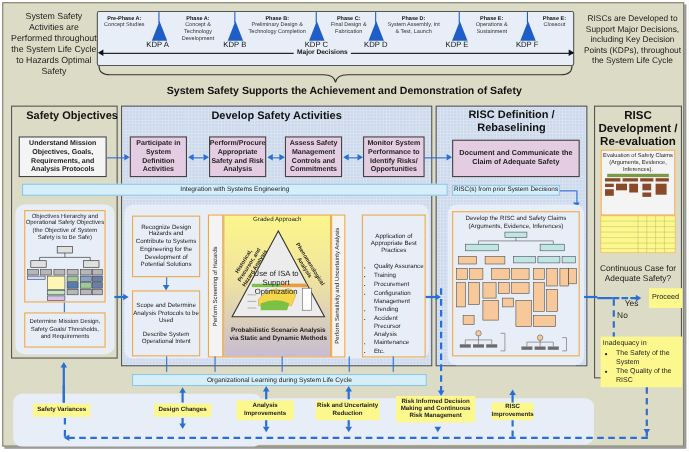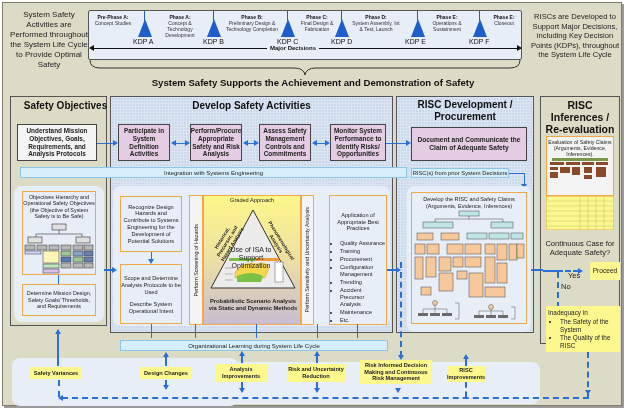--- a/index.html
+++ b/index.html
@@ -41,21 +41,21 @@
   .ah-up { position: absolute; width: 0; height: 0; border-left: 3px solid transparent; border-right: 3px solid transparent; border-bottom: 5px solid #2a6fd6; }
   .vert-text { writing-mode: vertical-rl; transform: rotate(180deg); font-size: 5.4px; color: #222; text-align: center; }
   .bullets { font-size: 5.6px; line-height: 7px; color: #222; text-align: left; padding-left: 10px; }
   .bullets li { margin-bottom: 1px; }
 </style>
 </head>
 <body>
 
 <div class="abs frame"></div>
 
-<div class="abs note-left">System Safety Activities are Performed throughout the System Life Cycle to Provide Optimal Safety</div>
+<div class="abs note-left">System Safety Activities are Performed throughout the System Life Cycle to Hazards Optimal Safety</div>
 <div class="abs note-right">RISCs are Developed to Support Major Decisions, including Key Decision Points (KDPs), throughout the System Life Cycle</div>
 
 <div class="abs phase-box">
   <div class="phase" style="left:4px;top:3px;width:40px;"><b>Pre-Phase A:</b><span>Concept Studies</span></div>
   <div class="tri-stem" style="left:55px;top:0;"></div>
   <div class="tri" style="left:49px;top:8px;"></div>
   <div class="kdp" style="left:44px;top:27px;">KDP A</div>
 
   <div class="phase" style="left:70px;top:3px;width:42px;"><b>Phase A:</b><span>Concept &amp; Technology Development</span></div>
   <div class="tri-stem" style="left:124px;top:0;"></div>
@@ -96,22 +96,22 @@
 
 <div class="abs main-title">System Safety Supports the Achievement and Demonstration of Safety</div>
 
 <div class="abs sec-act-wide"></div>
 <div class="abs sec-risc"></div>
 <div class="abs section sec-obj"></div>
 <div class="abs sec-eval"></div>
 
 <div class="abs sec-head" style="left:10px;top:100px;width:111px;">Safety Objectives</div>
 <div class="abs sec-head" style="left:110px;top:100px;width:283px;">Develop Safety Activities</div>
-<div class="abs sec-head" style="left:400px;top:99px;width:130px;">RISC Development / Procurement</div>
-<div class="abs sec-head" style="left:544px;top:99px;width:72px;font-size:10.5px;">RISC Inferences / Re-evaluation</div>
+<div class="abs sec-head" style="left:400px;top:99px;width:130px;">RISC Definition / Rebaselining</div>
+<div class="abs sec-head" style="left:544px;top:99px;width:72px;font-size:10.5px;">RISC Development / Re-evaluation</div>
 
 <div class="abs white-box" style="left:17px;top:124px;width:80px;height:37px;">Understand Mission Objectives, Goals, Requirements, and Analysis Protocols</div>
 <div class="abs purple-box" style="left:118px;top:124px;width:52px;height:37px;">Participate in System Definition Activities</div>
 <div class="abs purple-box" style="left:190px;top:124px;width:52px;height:37px;">Perform/Procure Appropriate Safety and Risk Analysis</div>
 <div class="abs purple-box" style="left:259px;top:124px;width:52px;height:37px;">Assess Safety Management Controls and Commitments</div>
 <div class="abs purple-box" style="left:330px;top:124px;width:56px;height:37px;">Monitor System Performance to Identify Risks/ Opportunities</div>
 <div class="abs purple-box" style="left:411px;top:127px;width:116px;height:34px;font-size:6.6px;">Document and Communicate the Claim of Adequate Safety</div>
 
 <div class="arrow-h" style="left:97px;top:143px;width:16px;"></div>
 <div class="ah-right" style="left:113px;top:140px;"></div>

